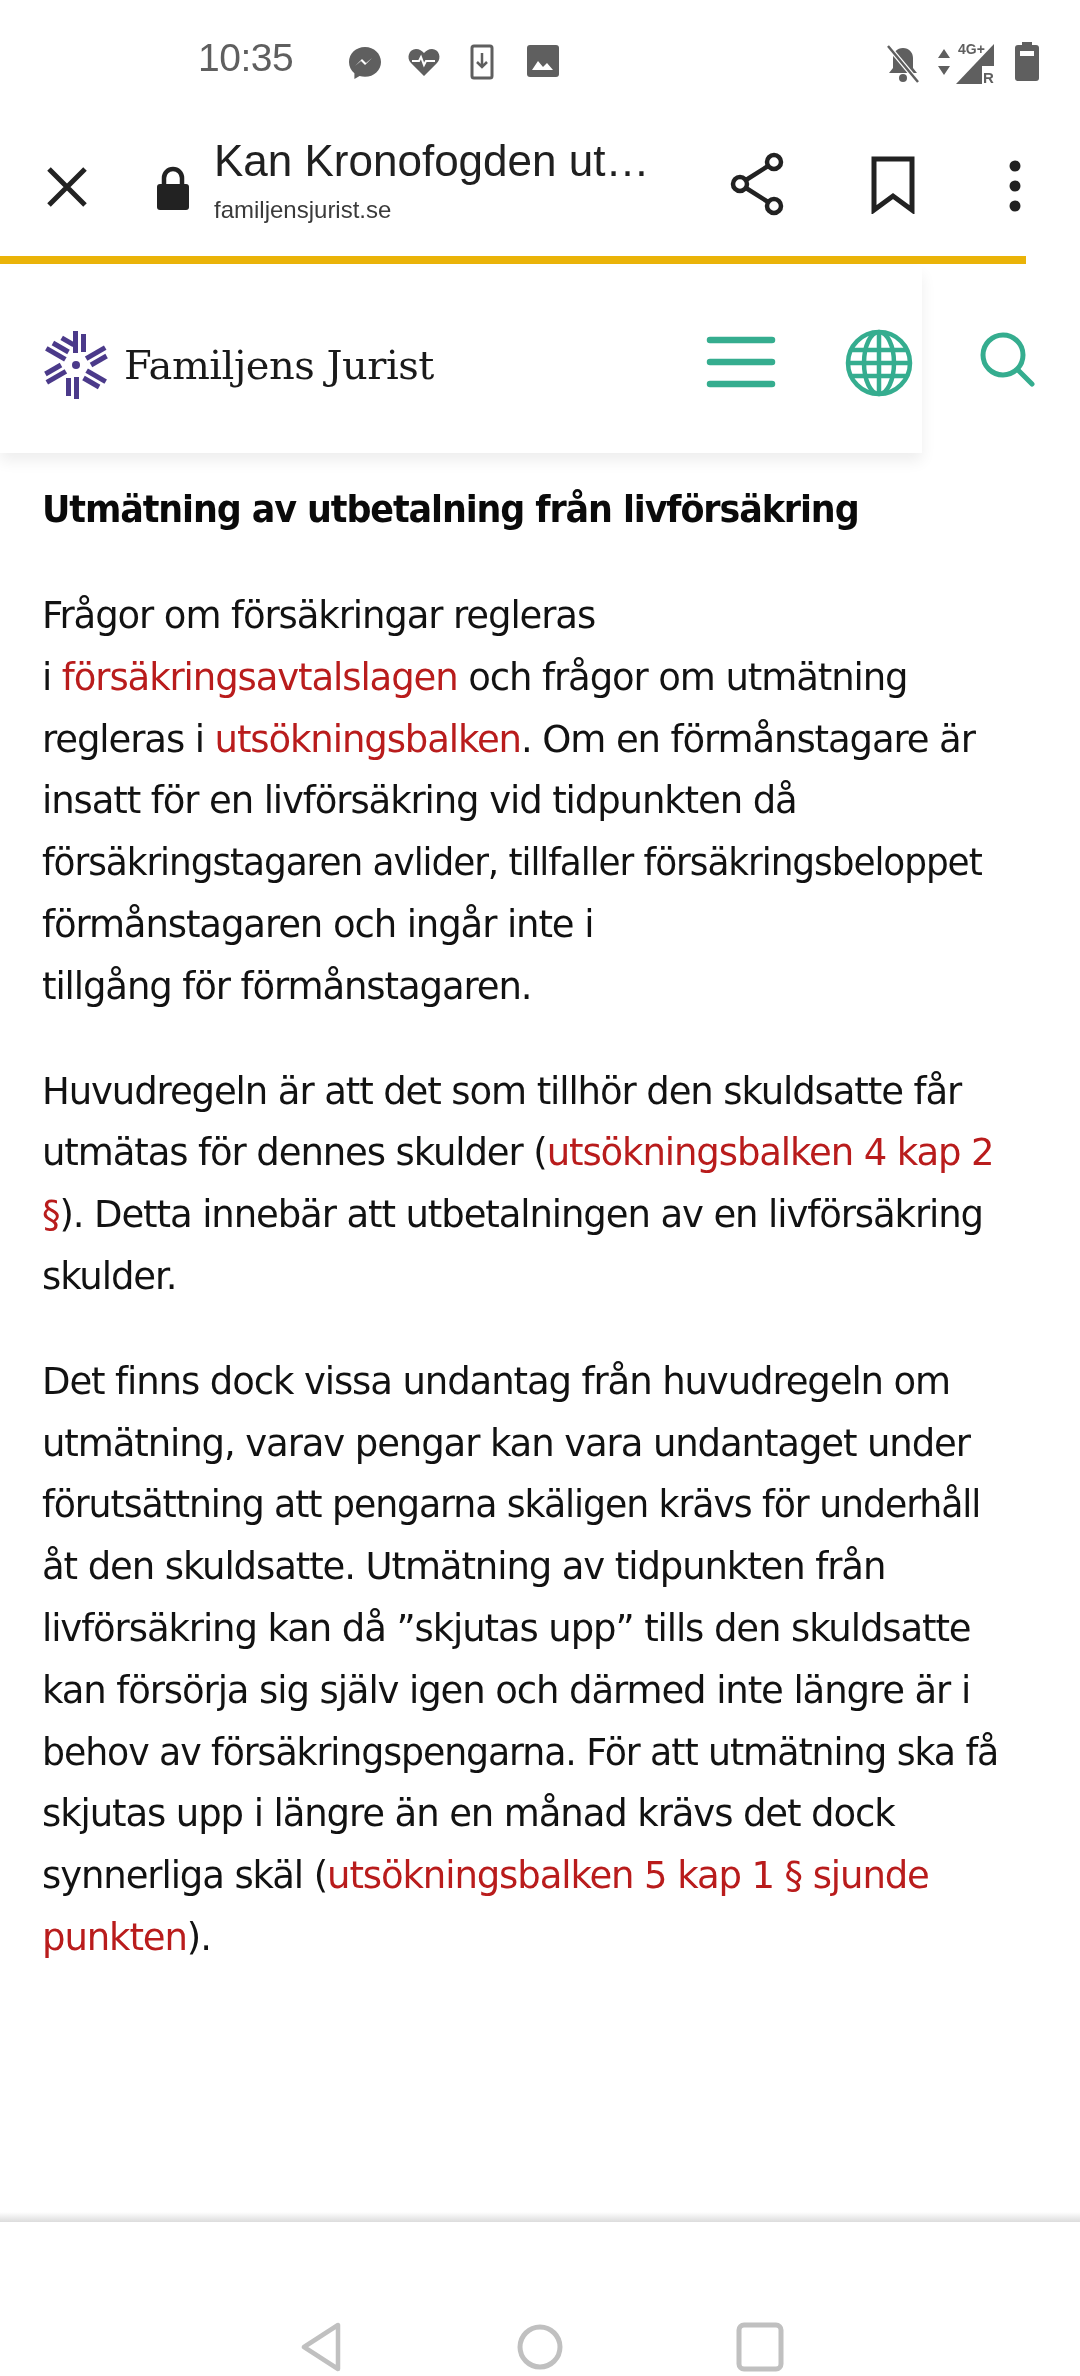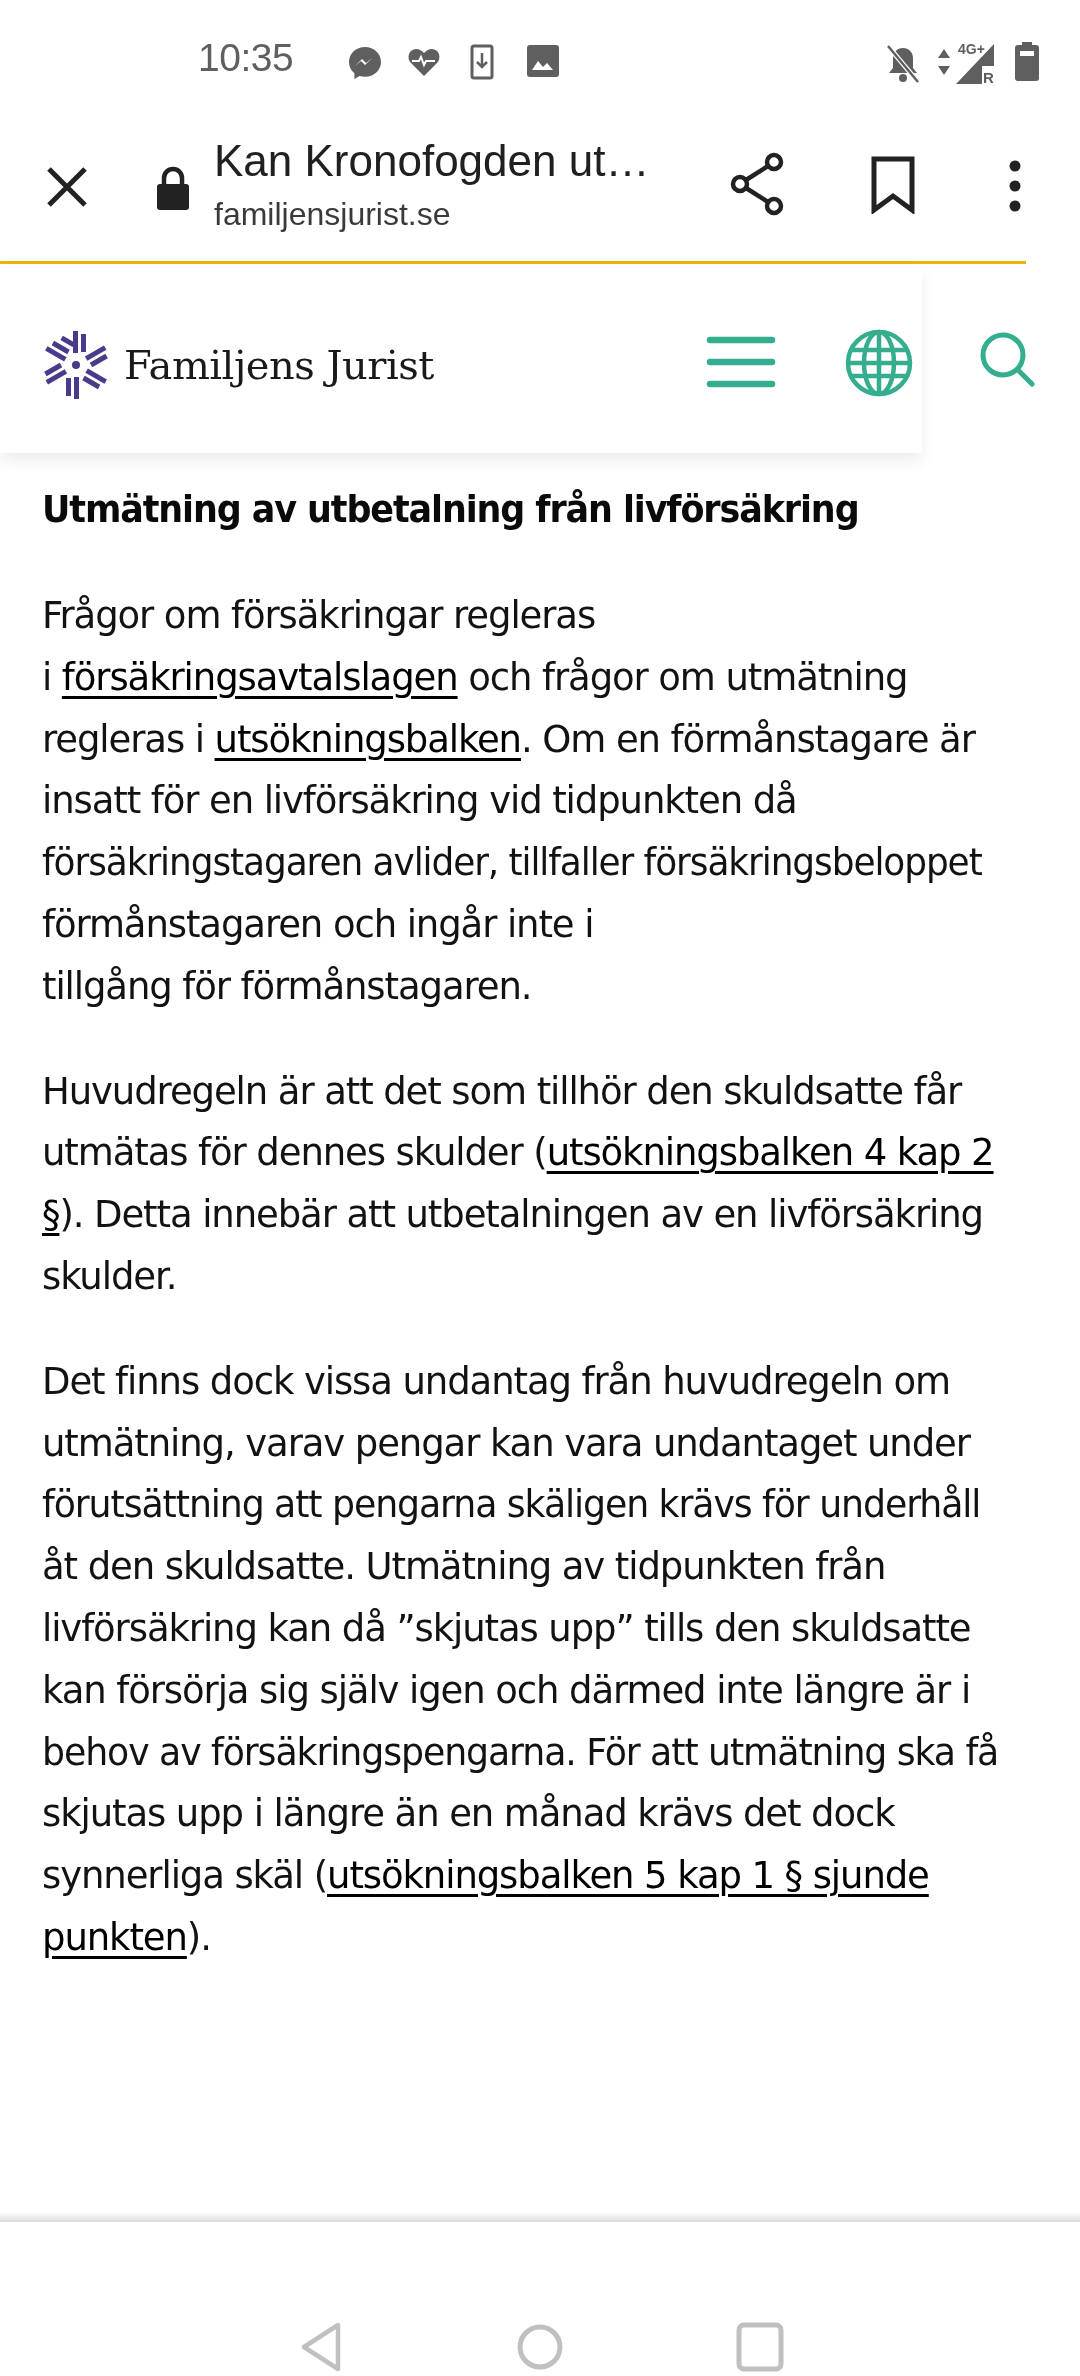--- a/index.html
+++ b/index.html
@@ -5,45 +5,45 @@
     * { box-sizing: border-box; margin: 0; padding: 0; }
     html, body { width: 1080px; height: 2376px; overflow: hidden; background: #ffffff; }
     body { font-family: "DejaVu Sans", sans-serif; color: #111; position: relative; }
 
     
     .status-bar { position: absolute; top: 0; left: 0; width: 1072px; height: 122px; background: #fff; }
     .status-time { position: absolute; left: 198px; top: 36px; font-family: "Liberation Sans", sans-serif; font-size: 39px; color: #5f5f5f; letter-spacing: -0.5px; }
     .status-icon { position: absolute; top: 44px; margin-left: 28px; }
 
     
-    .browser-bar { position: absolute; top: 122px; left: 0; width: 1026px; height: 142px; background: #fff; border-bottom: 3px solid #eab308; }
+    .browser-bar { position: absolute; top: 122px; left: 0; width: 1026px; height: 142px; background: #fff; border-bottom: 8px solid #eab308; }
     .close-btn { position: absolute; left: 44px; top: 42px; width: 50px; height: 50px; }
     .lock-icon { position: absolute; left: 156px; top: 44px; }
     .url-title { position: absolute; left: 214px; top: 14px; font-family: "Liberation Sans", sans-serif; font-size: 44px; color: #202020; white-space: nowrap; }
-    .url-domain { position: absolute; left: 214px; top: 74px; font-family: "Liberation Sans", sans-serif; font-size: 32px; color: #3a3a3a; }
+    .url-domain { position: absolute; left: 214px; top: 74px; font-family: "Liberation Sans", sans-serif; font-size: 24px; color: #3a3a3a; }
     .share-btn { position: absolute; left: 730px; top: 30px; width: 56px; height: 64px; }
     .bookmark-btn { position: absolute; left: 870px; top: 34px; width: 50px; height: 60px; }
     .menu-btn { position: absolute; left: 1000px; top: 34px; width: 30px; height: 60px; }
 
     
     .site-header { position: absolute; top: 267px; left: 0; width: 922px; height: 186px; background: #fff; box-shadow: 0 8px 14px rgba(0,0,0,0.07); z-index: 2; }
     .logo { position: absolute; left: 42px; top: 62px; display: flex; align-items: center; }
     .logo-text { font-family: "DejaVu Serif", serif; font-size: 40px; color: #1a1a1a; margin-left: 14px; letter-spacing: -0.5px; }
     .hamburger { position: absolute; left: 706px; top: 67px; width: 70px; height: 56px; }
     .globe { position: absolute; left: 844px; top: 61px; width: 70px; height: 70px; }
     .search { position: absolute; left: 980px; top: 65px; width: 56px; height: 56px; }
 
     
     .content { position: absolute; top: 453px; left: 42px; width: 1000px; }
     .article-heading { font-family: "DejaVu Sans", sans-serif; font-weight: bold; font-size: 38px; color: #0a0a0a; margin-top: 34px; letter-spacing: -1.2px; transform: scaleX(0.92); transform-origin: left; white-space: nowrap; }
     .para { font-family: "DejaVu Sans", sans-serif; font-size: 37px; line-height: 61.8px; color: #121212; letter-spacing: -1.1px; }
     .para1 { margin-top: 54px; }
     .para2 { margin-top: 43px; }
     .para3 { margin-top: 43px; }
-    .para a { color: #000000; text-decoration: underline; text-decoration-thickness: 3px; text-underline-offset: 6px; }
+    .para a { color: #b91c1c; text-decoration-thickness: 3px; text-underline-offset: 6px; }
     .line { display: block; white-space: nowrap; transform-origin: left; }
 
     
     .page-bottom-shadow { position: absolute; top: 2212px; left: 0; width: 1080px; height: 10px; background: linear-gradient(#ffffff, #dcdcdc); }
     .nav-bar { position: absolute; top: 2222px; left: 0; width: 1080px; height: 154px; background: #fff; }
     .nav-back { position: absolute; left: 300px; top: 100px; }
     .nav-home { position: absolute; left: 515px; top: 100px; }
     .nav-recents { position: absolute; left: 735px; top: 100px; }
   </style>
 </head>

